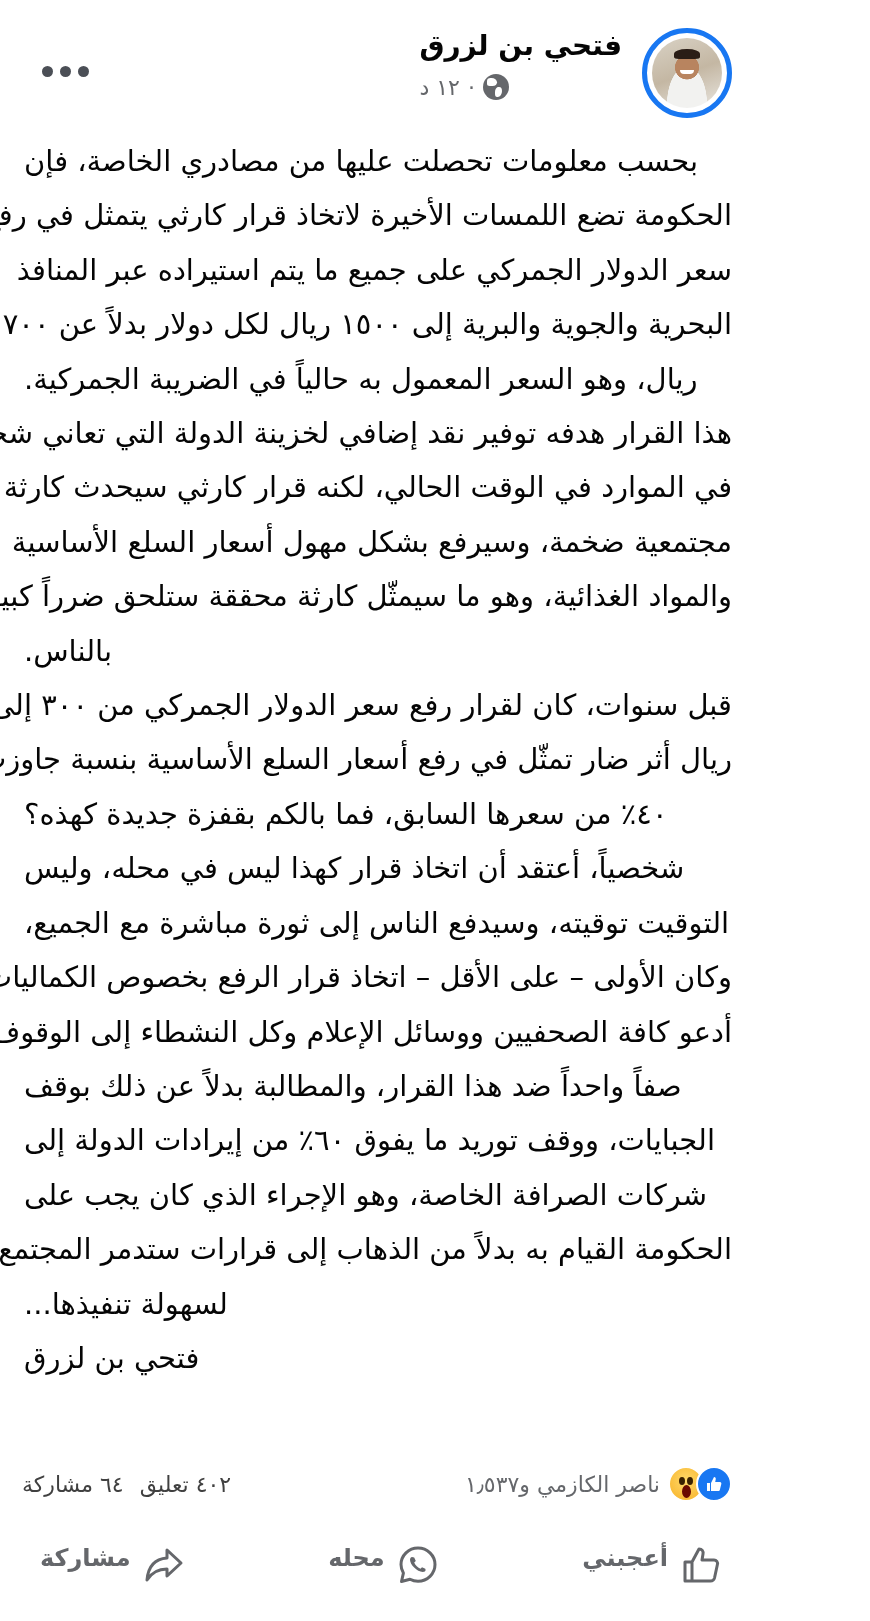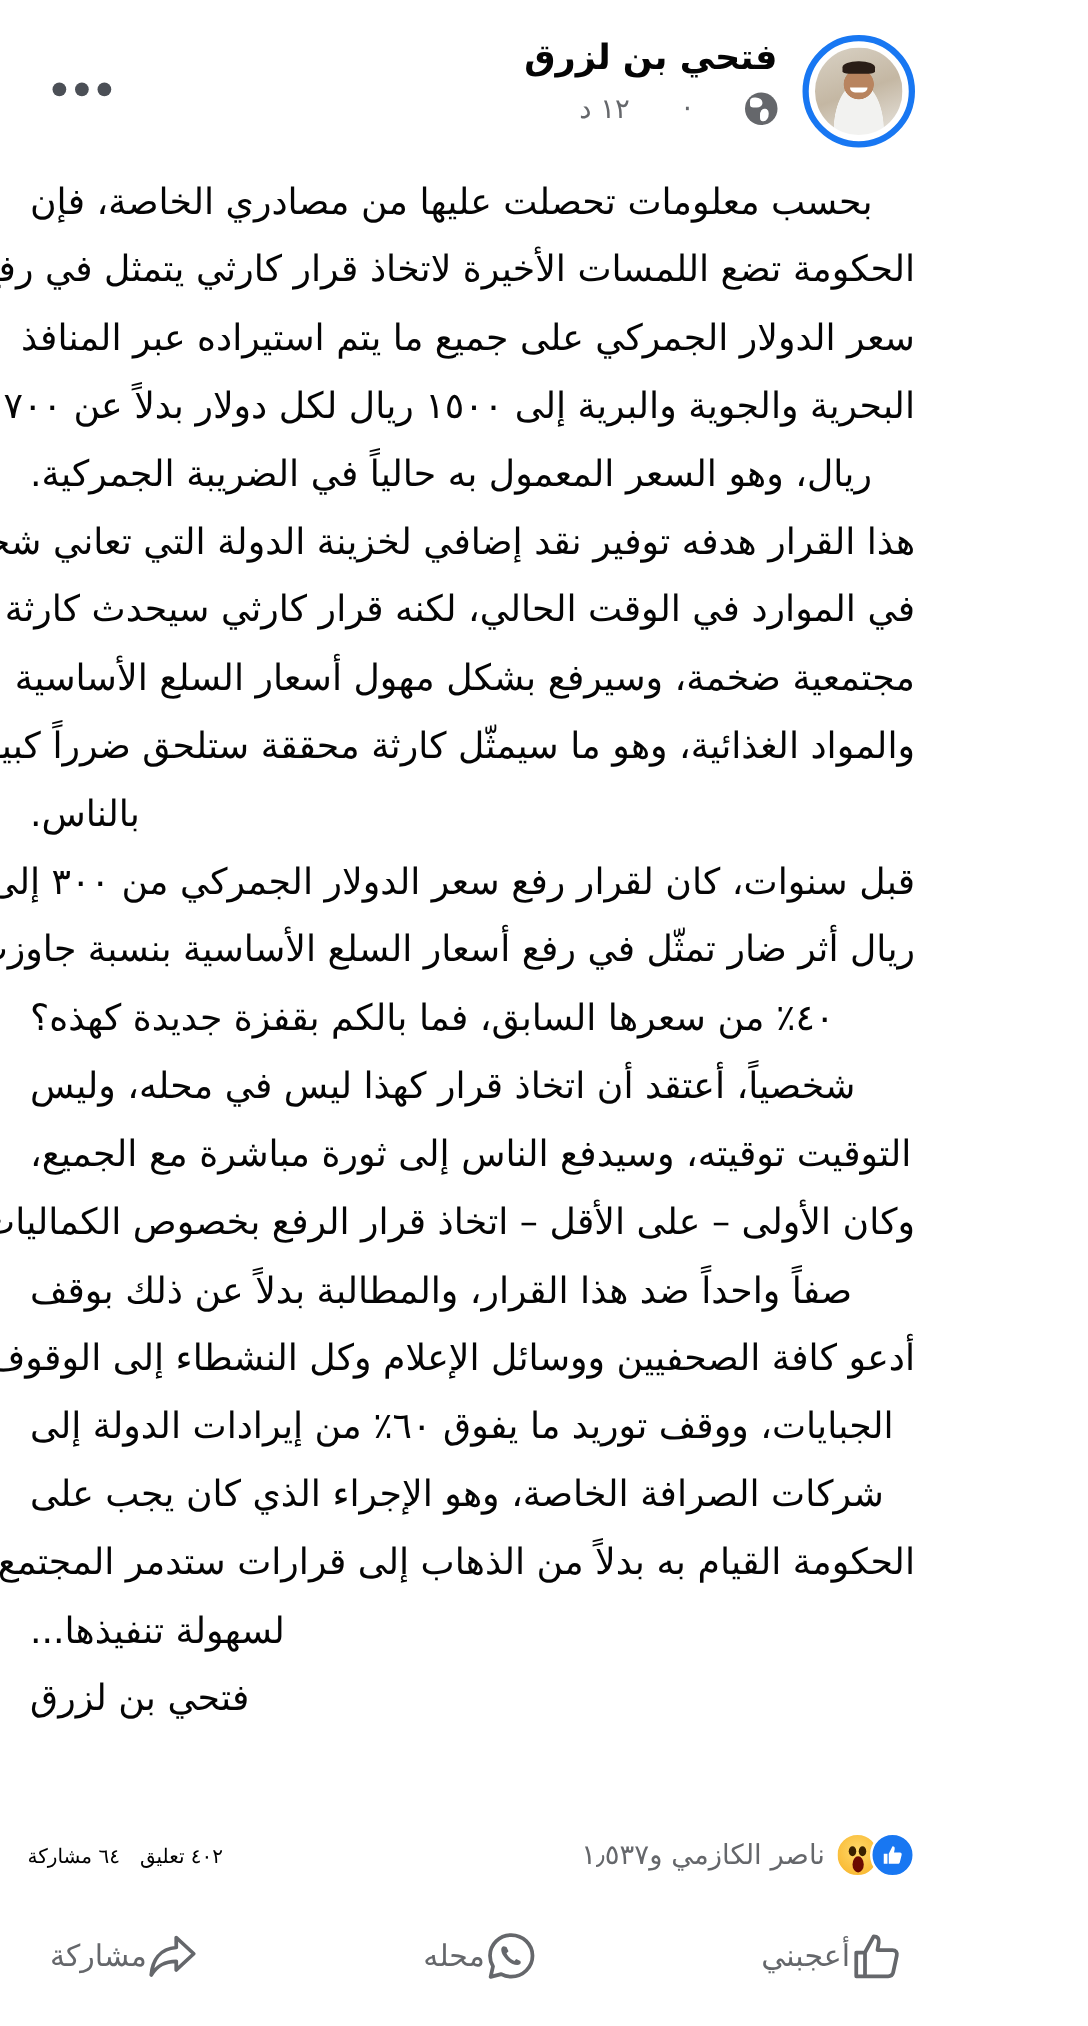--- a/index.html
+++ b/index.html
@@ -15,21 +15,21 @@
   .avatar { width: 100%; height: 100%; border-radius: 50%; overflow: hidden;
     background: radial-gradient(circle at 50% 42%, #b8845f 0 22%, transparent 23%),
                 radial-gradient(ellipse at 50% 95%, #f2f2f0 0 40%, transparent 41%),
                 linear-gradient(160deg, #d9d2c5 0%, #c4b7a3 50%, #e9e6e0 100%);
     position: relative; }
   .avatar .hair { position: absolute; left: 32%; top: 16%; width: 36%; height: 14%; border-radius: 50% 50% 20% 20%; background: #2a1d16; }
   .avatar .smile { position: absolute; left: 40%; top: 46%; width: 20%; height: 6%; border-radius: 0 0 10px 10px; background: #fff; }
 
   .author { position: absolute; right: 110px; top: 0; direction: rtl; text-align: right; }
   .author-name { font-family: "DejaVu Sans", sans-serif; font-weight: bold; font-size: 28px; line-height: 36px; color: #050505; }
-  .meta { display: flex; flex-direction: row-reverse; align-items: center; gap: 8px; margin-top: 10px; justify-content: space-between; margin-left: 44px; }
+  .meta { display: flex; flex-direction: row-reverse; align-items: center; gap: 8px; margin-top: 10px; justify-content: flex-start; }
   .meta-time { font-size: 22px; color: #65676b; direction: rtl; }
   .meta-dot { font-size: 22px; color: #65676b; }
   .globe { width: 26px; height: 26px; border-radius: 50%; background: #65676b; position: relative; overflow: hidden; }
   .globe::before { content: ""; position: absolute; left: 4px; top: 4px; width: 10px; height: 8px; background: #fff; border-radius: 40% 60% 50% 30%; }
   .globe::after { content: ""; position: absolute; left: 12px; top: 13px; width: 7px; height: 10px; background: #fff; border-radius: 50% 40% 60% 30%; }
 
   .more { position: absolute; left: 22px; top: 38px; display: flex; gap: 7px; cursor: pointer; }
   .more span { width: 11px; height: 11px; border-radius: 50%; background: #4b4f56; display: block; }
 
   
@@ -41,25 +41,25 @@
   .reactions { position: absolute; top: 1462px; left: 22px; right: 52px; height: 44px; display: flex; align-items: center; justify-content: space-between; direction: rtl; }
   .react-left { display: flex; align-items: center; gap: 8px; }
   .react-icons { display: flex; flex-direction: row; align-items: center; }
   .like-badge { width: 36px; height: 36px; border-radius: 50%; background: #1877f2; border: 2px solid #fff; position: relative; z-index: 2; display: flex; align-items: center; justify-content: center; }
   .wow-badge { width: 36px; height: 36px; border-radius: 50%; background: radial-gradient(circle at 50% 40%, #ffd96a 0%, #f7b125 100%); border: 2px solid #fff; margin-right: -8px; position: relative; z-index: 1; }
   .wow-badge .eye { position: absolute; top: 9px; width: 6px; height: 8px; background: #3a2100; border-radius: 50%; }
   .wow-badge .eye.l { left: 9px; } .wow-badge .eye.r { right: 9px; }
   .wow-badge .mouth { position: absolute; left: 12px; top: 17px; width: 9px; height: 13px; background: #6b0a00; border-radius: 50%; }
   .react-text { font-size: 22px; color: #65676b; }
   .react-right { display: flex; gap: 16px; direction: rtl; }
-  .react-right span { font-size: 16px; color: #000000; }
+  .react-right span { font-size: 22px; color: #404040; }
 
   
   .actions { position: absolute; top: 1535px; left: 30px; right: 52px; height: 60px; display: flex; flex-direction: row-reverse; justify-content: space-between; align-items: center; }
-  .action { display: flex; flex-direction: row-reverse; align-items: center; cursor: pointer; padding: 6px 10px; }
+  .action { display: flex; flex-direction: row-reverse; gap: 12px; cursor: pointer; padding: 6px 10px; font-weight: bold; }
   .action-label { font-size: 24px; color: #65676b; direction: rtl; }
   .action svg { width: 42px; height: 42px; }
 </style>
 </head>
 <body>
 
 <div class="post">
 
   <div class="header">
     <div class="avatar-ring">
@@ -95,22 +95,22 @@
     <span class="line">في الموارد في الوقت الحالي، لكنه قرار كارثي سيحدث كارثة</span>
     <span class="line">مجتمعية ضخمة، وسيرفع بشكل مهول أسعار السلع الأساسية</span>
     <span class="line">والمواد الغذائية، وهو ما سيمثّل كارثة محققة ستلحق ضرراً كبيراً</span>
     <span class="line">بالناس.</span>
     <span class="line">قبل سنوات، كان لقرار رفع سعر الدولار الجمركي من ٣٠٠ إلى ٧٠٠</span>
     <span class="line">ريال أثر ضار تمثّل في رفع أسعار السلع الأساسية بنسبة جاوزت</span>
     <span class="line">٤٠٪ من سعرها السابق، فما بالكم بقفزة جديدة كهذه؟</span>
     <span class="line">شخصياً، أعتقد أن اتخاذ قرار كهذا ليس في محله، وليس</span>
     <span class="line">التوقيت توقيته، وسيدفع الناس إلى ثورة مباشرة مع الجميع،</span>
     <span class="line">وكان الأولى – على الأقل – اتخاذ قرار الرفع بخصوص الكماليات</span>
+    <span class="line">أدعو كافة الصحفيين ووسائل الإعلام وكل النشطاء إلى الوقوف</span>
     <span class="line">صفاً واحداً ضد هذا القرار، والمطالبة بدلاً عن ذلك بوقف</span>
-    <span class="line">أدعو كافة الصحفيين ووسائل الإعلام وكل النشطاء إلى الوقوف</span>
     <span class="line">الجبايات، ووقف توريد ما يفوق ٦٠٪ من إيرادات الدولة إلى</span>
     <span class="line">شركات الصرافة الخاصة، وهو الإجراء الذي كان يجب على</span>
     <span class="line">الحكومة القيام به بدلاً من الذهاب إلى قرارات ستدمر المجتمع</span>
     <span class="line">لسهولة تنفيذها...</span>
     <span class="line">فتحي بن لزرق</span>
   </div>
 
   <div class="reactions">
     <div class="react-left">
       <div class="react-icons">

